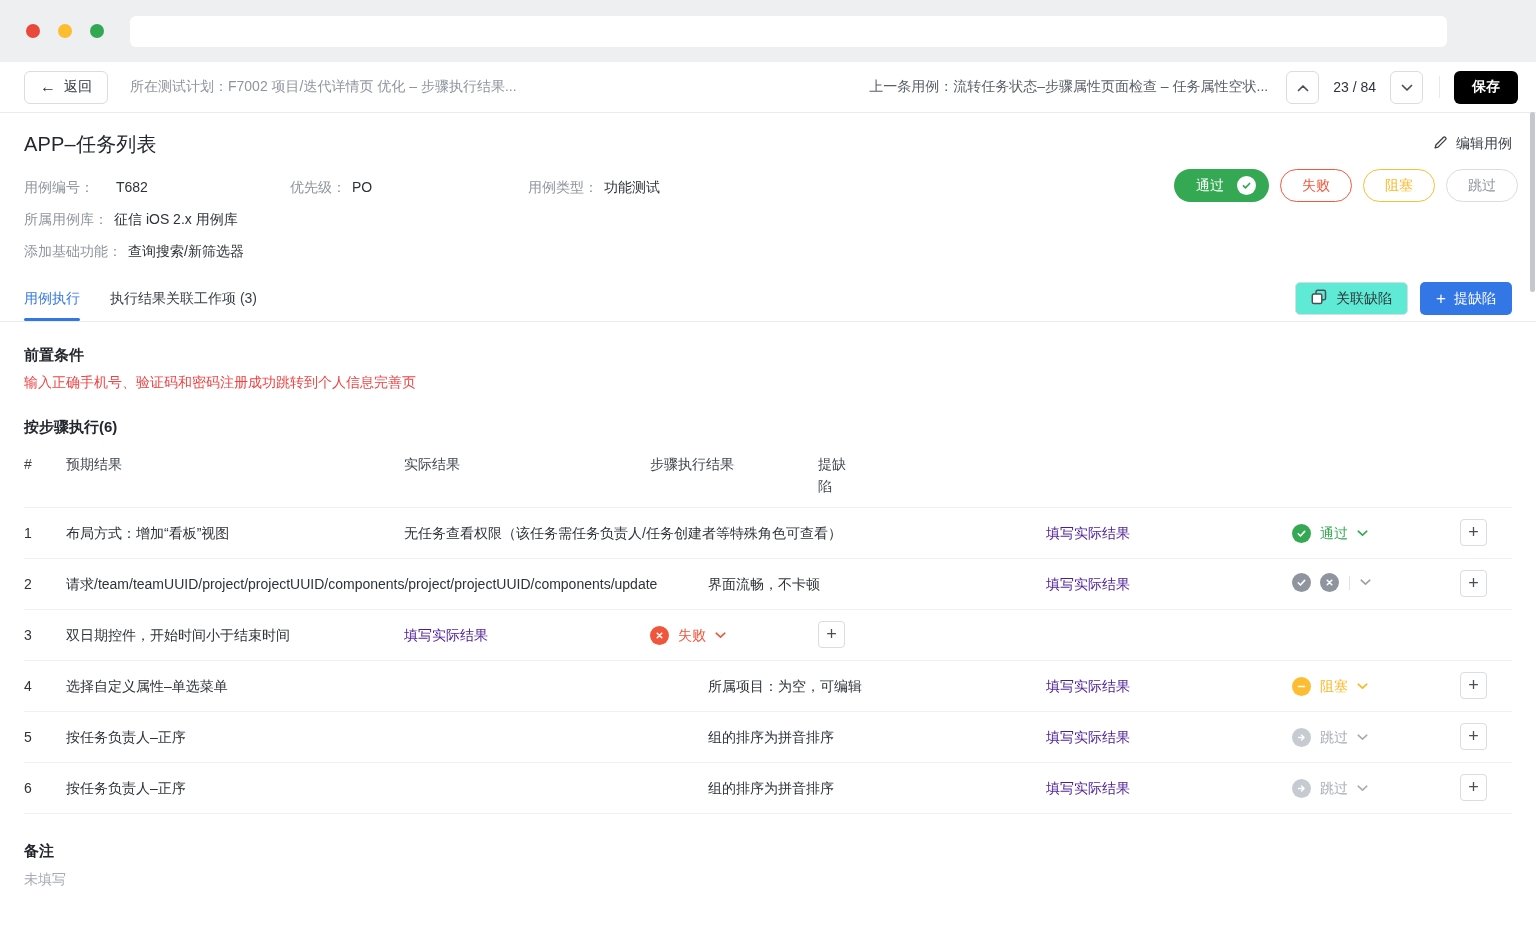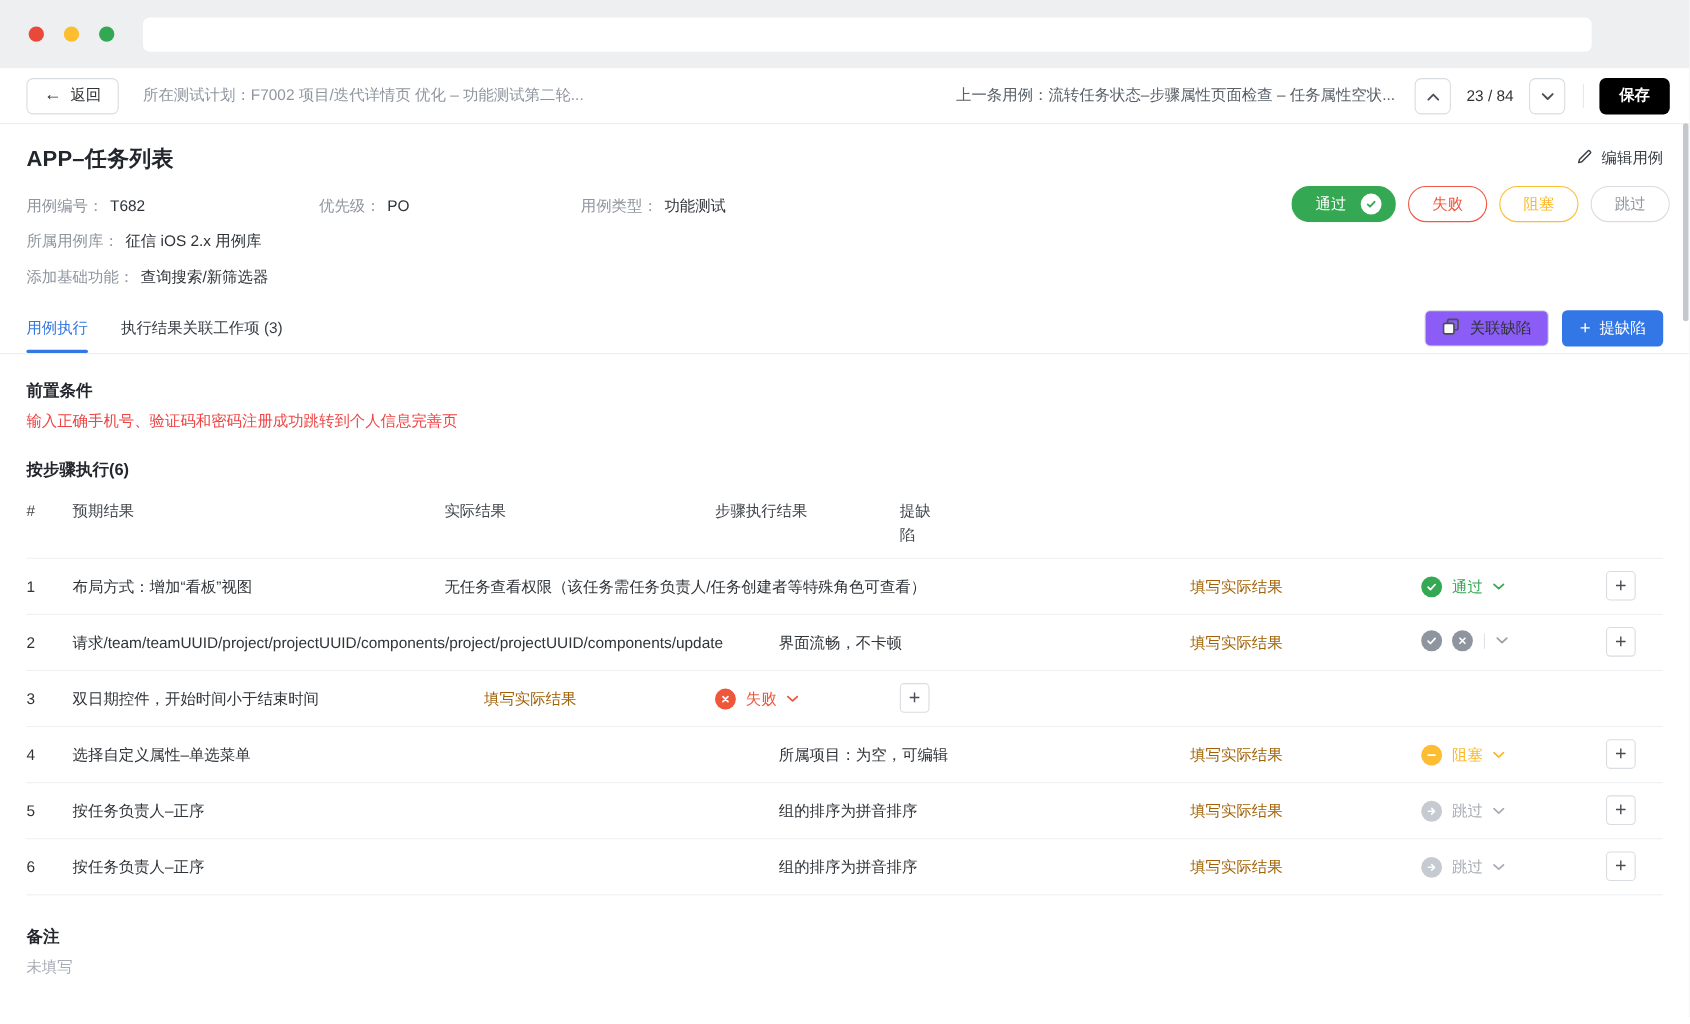--- a/index.html
+++ b/index.html
@@ -30,26 +30,26 @@
   .nav-btn { width:33px; height:33px; background:#fff; border:1px solid #d9dce0; border-radius:6px;
              display:flex; align-items:center; justify-content:center; color:#4a4f55; cursor:pointer; }
   .nav-btn svg { width:12px; height:8px; }
   .counter { margin:0 14px; color:#2e3338; }
   .vdiv { width:1px; height:22px; background:#e6e8eb; margin:0 14px 0 16px; }
   .save-btn { height:33px; padding:0 18px; background:#000000; border:none; border-radius:6px;
               color:#fff; font-size:14px; cursor:pointer;font-weight:bold; }
   
   .content { position:relative; background:#fff; height:818px; padding:13px 24px 0; overflow:hidden; }
   .title-row { display:flex; justify-content:space-between; align-items:center; height:36px; }
-  .page-title { font-size:20px; font-weight:bold; color:#23272d; letter-spacing:.2px; }
+  .page-title { font-size:20px; font-weight:normal; color:#23272d; letter-spacing:.2px; }
   .edit-link { display:flex; align-items:center; gap:8px; font-size:14px; color:#383e45; cursor:pointer; }
   .meta { position:relative; margin-top:10px; }
   .meta-row { height:32px; display:flex; align-items:center; }
   .meta-field { display:flex; }
-  .meta-field.w1 { width:266px; } .meta-field.w2 { width:238px; }
+  .meta-field.w1 { width:266px;gap:16px; } .meta-field.w2 { width:238px; }
   .m-label { color:#8f959e; }
   .m-value { color:#2e3338; margin-left:6px; }
   .status-pills { position:absolute; right:-6px; top:-3px; display:flex; }
   .pill { height:33px; border-radius:17px; display:flex; align-items:center; padding:0 21px;
           font-size:14px; background:#fff; margin-left:11px; cursor:pointer; border:1px solid transparent; }
   .pill.pass { background:#34a853; color:#fff; padding:0 12px 0 21px; gap:13px; }
   .pill-check { width:19px; height:19px; border-radius:50%; background:#fff; display:flex; align-items:center; justify-content:center; }
   .pill-check svg { width:11px; height:11px; }
   .pill.fail { border-color:#f2573f; color:#f2573f; }
   .pill.block { border-color:#fcbd33; color:#fbb723; }
@@ -57,42 +57,42 @@
   
   .tabs-row { display:flex; align-items:center; margin:8px -24px 0; padding:0 24px; height:46px;
               border-bottom:1px solid #ebedf0; }
   .tab { position:relative; height:100%; display:flex; align-items:center; margin-right:30px;
          color:#383e45; cursor:pointer; }
   .tab.active { color:#3377e6; }
   .tab.active::after { content:""; position:absolute; left:0; right:0; bottom:0; height:3px;
                        background:#3377e6; border-radius:2px; }
   .tab-actions { margin-left:auto; display:flex; align-items:center; gap:12px; }
   .link-defect-btn { height:33px; display:flex; align-items:center; gap:9px; padding:0 15px;
-                     background:#8b5cf6; border:1px solid #d9dce0; border-radius:5px; font-size:14px;
+                     background:#5eead4; border:1px solid #d9dce0; border-radius:5px; font-size:14px;
                      color:#2e3338; cursor:pointer; }
   .new-defect-btn { height:33px; display:flex; align-items:center; gap:8px; padding:0 16px;
                     background:#3377e6; border:none; border-radius:5px; color:#fff; font-size:14px; cursor:pointer; }
   .new-defect-btn .plus-glyph { font-size:17px; line-height:1; }
   
   .sec-heading { font-size:15px; font-weight:bold; color:#23272d; }
   .precond-heading { margin-top:24px; }
   .sec-text { margin-top:9px; color:#ef4444; }
   .steps-heading { margin-top:26px; }
   
   .table { margin-top:4px; }
   .trow { display:flex; align-items:flex-start; border-bottom:1px solid #eef0f2; }
   .cell { padding:14px 24px 14px 0; line-height:22px; }
   .thead .cell { padding:12px 24px 10px 0; color:#41464d; }
   .col-num { width:42px; flex:none; }
   .col-desc { flex:1; min-width:0; overflow-wrap:anywhere; }
   .col-exp { width:338px; flex:none; }
   .col-act { width:246px; flex:none; }
   .col-res { width:168px; flex:none; display:flex; align-items:center; gap:9px; }
   .col-def { width:52px; flex:none; padding:11px 0 11px; }
-  .placeholder { color:#a16207; cursor:text;margin-left:36px; }
+  .placeholder { color:#4c1d95; cursor:text; }
   .circle { width:19px; height:19px; border-radius:50%; display:inline-flex; align-items:center;
             justify-content:center; flex:none; }
   .circle svg { width:13px; height:13px; }
   .c-pass { background:#34a853; } .c-fail { background:#f0563c; } .c-block { background:#fcbd33; }
   .c-skip { background:#c6cbd1; } .c-unset { background:#8f959e; }
   .res-label { font-size:14px; }
   .res-pass { color:#34a853; } .res-fail { color:#f0563c; } .res-block { color:#fbb723; } .res-skip { color:#a7acb4; }
   .chev { display:inline-flex; align-items:center; }
   .chev svg { width:11px; height:7px; }
   .ch-pass { color:#34a853; } .ch-fail { color:#f0563c; } .ch-block { color:#fbb723; }
@@ -120,21 +120,21 @@
       <span class="light green"></span>
     </div>
     <div class="addr"></div>
   </div>
 
   <div class="toolbar">
     <button class="back-btn">
       <span class="back-arrow">←</span>
       <span>返回</span>
     </button>
-    <span class="plan-text"><span>所在测试计划：</span><span>F7002 项目/迭代详情页 优化 – 功能测试第二轮...</span></span>
+    <span class="plan-text"><span>所在测试计划：</span><span>F7002 项目/迭代详情页 优化 – 步骤执行结果...</span></span>
     <span class="spacer"></span>
     <span class="prev-text"><span class="lbl">上一条用例：</span><span>流转任务状态–步骤属性页面检查 – 任务属性空状...</span></span>
     <button class="nav-btn">
       <span><svg viewBox="0 0 12 8">
             <path d="M1.5 6.5L6 2l4.5 4.5" fill="none" stroke="currentColor" stroke-width="1.7" stroke-linecap="round" stroke-linejoin="round"></path>
           </svg></span>
     </button>
     <span class="counter">23 / 84</span>
     <button class="nav-btn">
       <span><svg viewBox="0 0 12 8">

